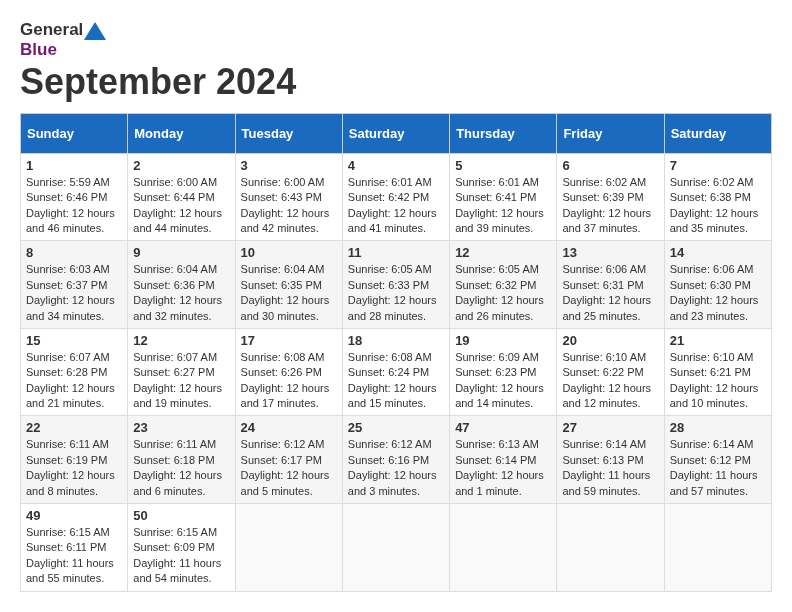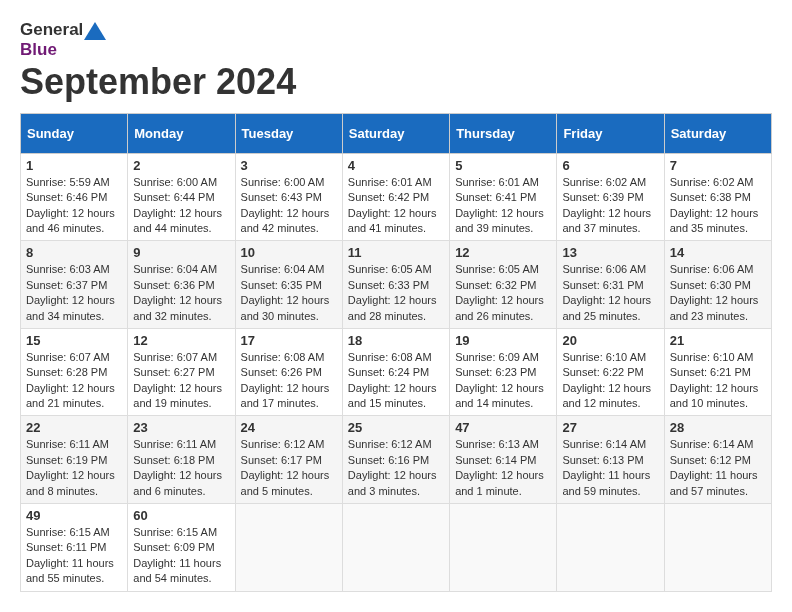--- a/index.html
+++ b/index.html
@@ -338,21 +338,21 @@
       <tr>
         <td>
         <span class="day-num">49</span>
         <div class="day-info">
           Sunrise: 6:15 AM<br>
           Sunset: 6:11 PM<br>
           Daylight: 11 hours and 55 minutes.
         </div>
       </td>
         <td>
-        <span class="day-num">60</span>
+        <span class="day-num">50</span>
         <div class="day-info">
           Sunrise: 6:15 AM<br>
           Sunset: 6:09 PM<br>
           Daylight: 11 hours and 54 minutes.
         </div>
       </td>
         <td class="empty-cell"></td>
         <td class="empty-cell"></td>
         <td class="empty-cell"></td>
         <td class="empty-cell"></td>

